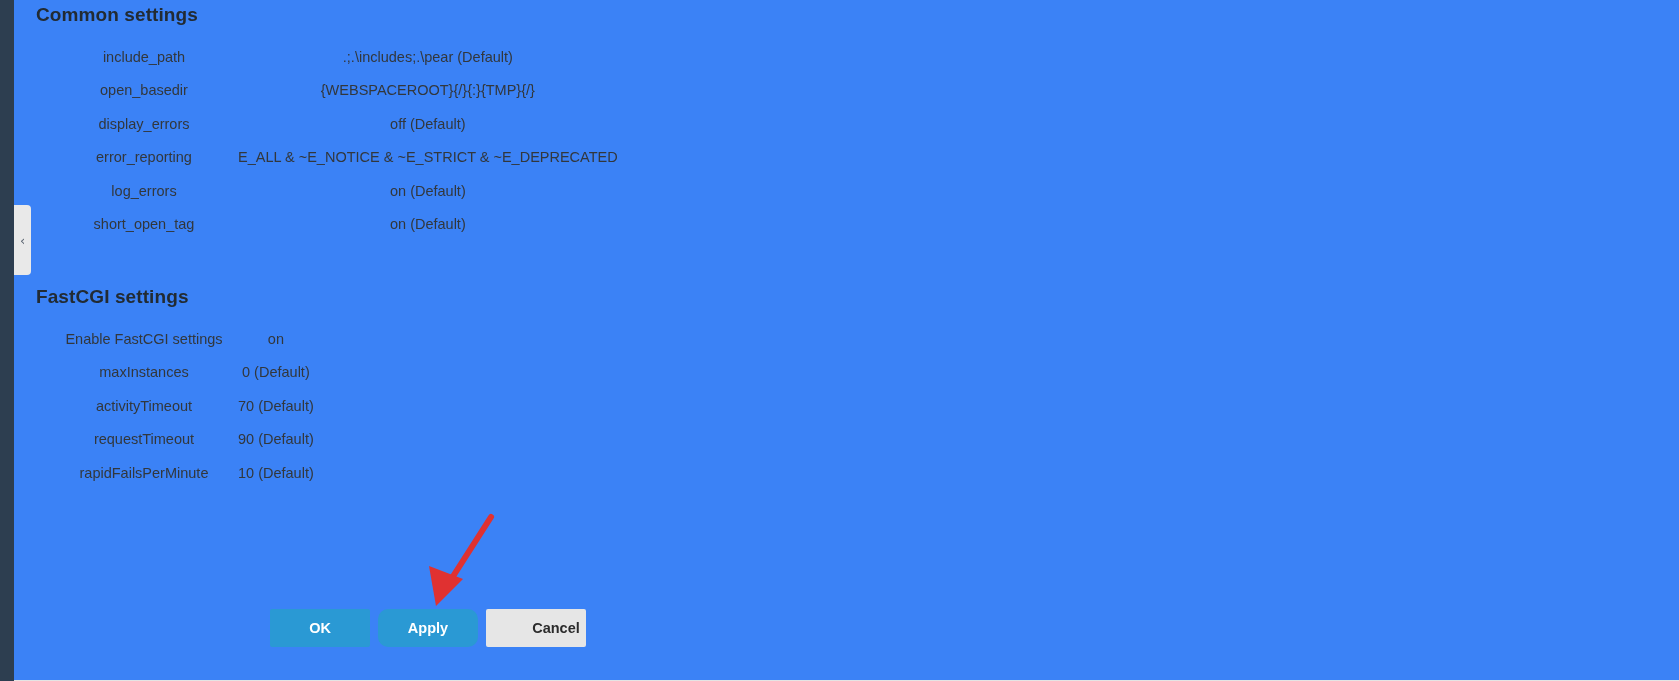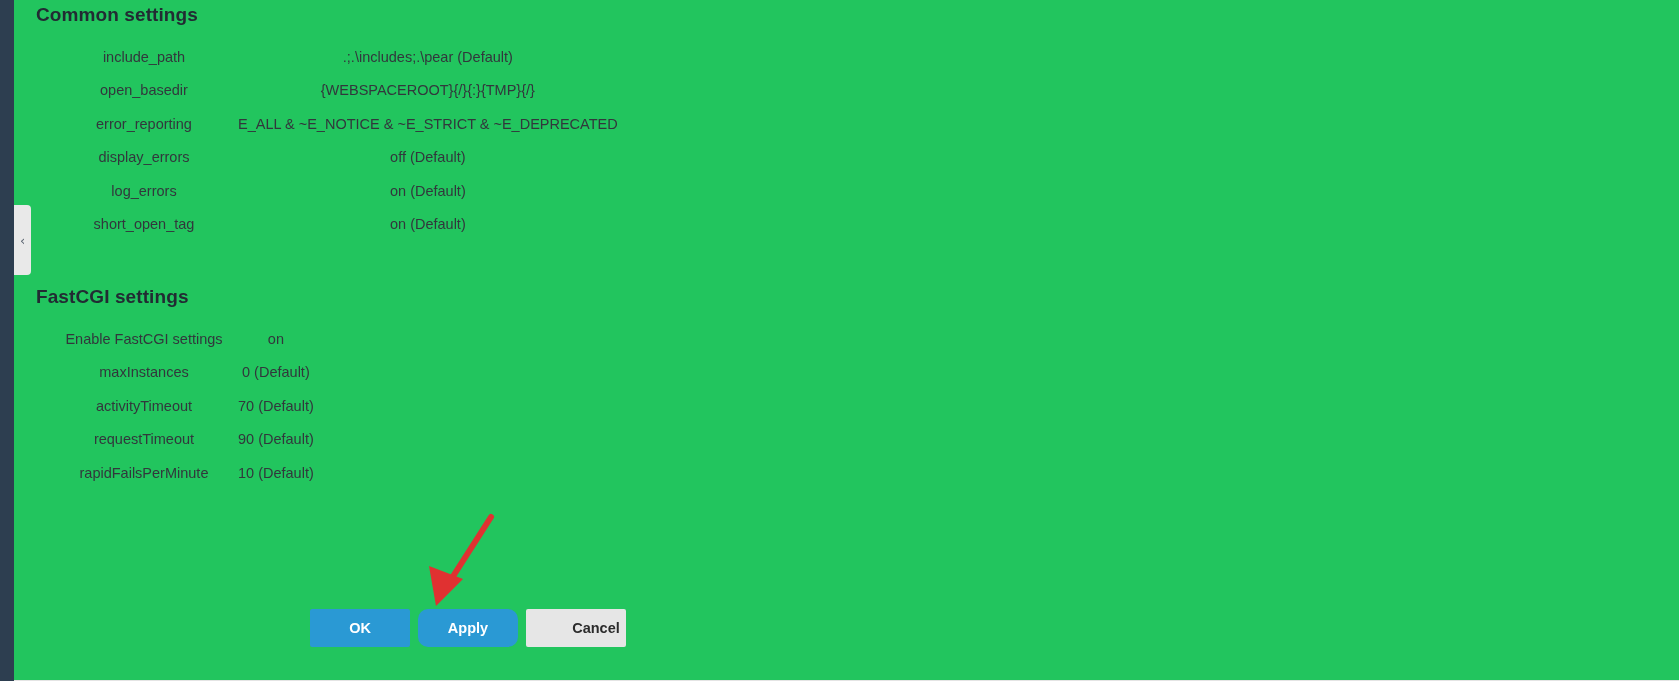--- a/index.html
+++ b/index.html
@@ -51,21 +51,21 @@
   #collapse-handle .chev {
     color: #5a6470;
     font-size: 13px;
     line-height: 1;
     font-family: "DejaVu Sans", sans-serif;
   }
 
   
   #content-pane {
     flex: 1 1 auto;
-    background: #22c55e;
+    background: #3b82f6;
     position: relative;
     height: 681px;
     border-bottom: 1px solid #e4e4e4;
     box-sizing: border-box;
   }
 
   .section {
     position: absolute;
     left: 22px;
     right: 0;
@@ -104,21 +104,20 @@
     padding-left: 0;
   }
 
   
   #button-row {
     position: absolute;
     left: 256px;
     top: 609px;
     display: flex;
     gap: 8px;
-    margin-left: 40px;
   }
   .btn {
     width: 100px;
     height: 38px;
     border: 0;
     border-radius: 2px;
     font-size: 14.5px;
     font-weight: bold;
     font-family: "Liberation Sans", "DejaVu Sans", sans-serif;
     cursor: pointer;
@@ -163,26 +162,26 @@
         <tbody>
           <tr>
             <td class="key">include_path</td>
             <td class="val">.;.\includes;.\pear (Default)</td>
           </tr>
           <tr>
             <td class="key">open_basedir</td>
             <td class="val">{WEBSPACEROOT}{/}{:}{TMP}{/}</td>
           </tr>
           <tr>
+            <td class="key">display_errors</td>
+            <td class="val">off (Default)</td>
+          </tr>
+          <tr>
             <td class="key">error_reporting</td>
             <td class="val">E_ALL &amp; ~E_NOTICE &amp; ~E_STRICT &amp; ~E_DEPRECATED</td>
-          </tr>
-          <tr>
-            <td class="key">display_errors</td>
-            <td class="val">off (Default)</td>
           </tr>
           <tr>
             <td class="key">log_errors</td>
             <td class="val">on (Default)</td>
           </tr>
           <tr>
             <td class="key">short_open_tag</td>
             <td class="val">on (Default)</td>
           </tr>
         </tbody>

